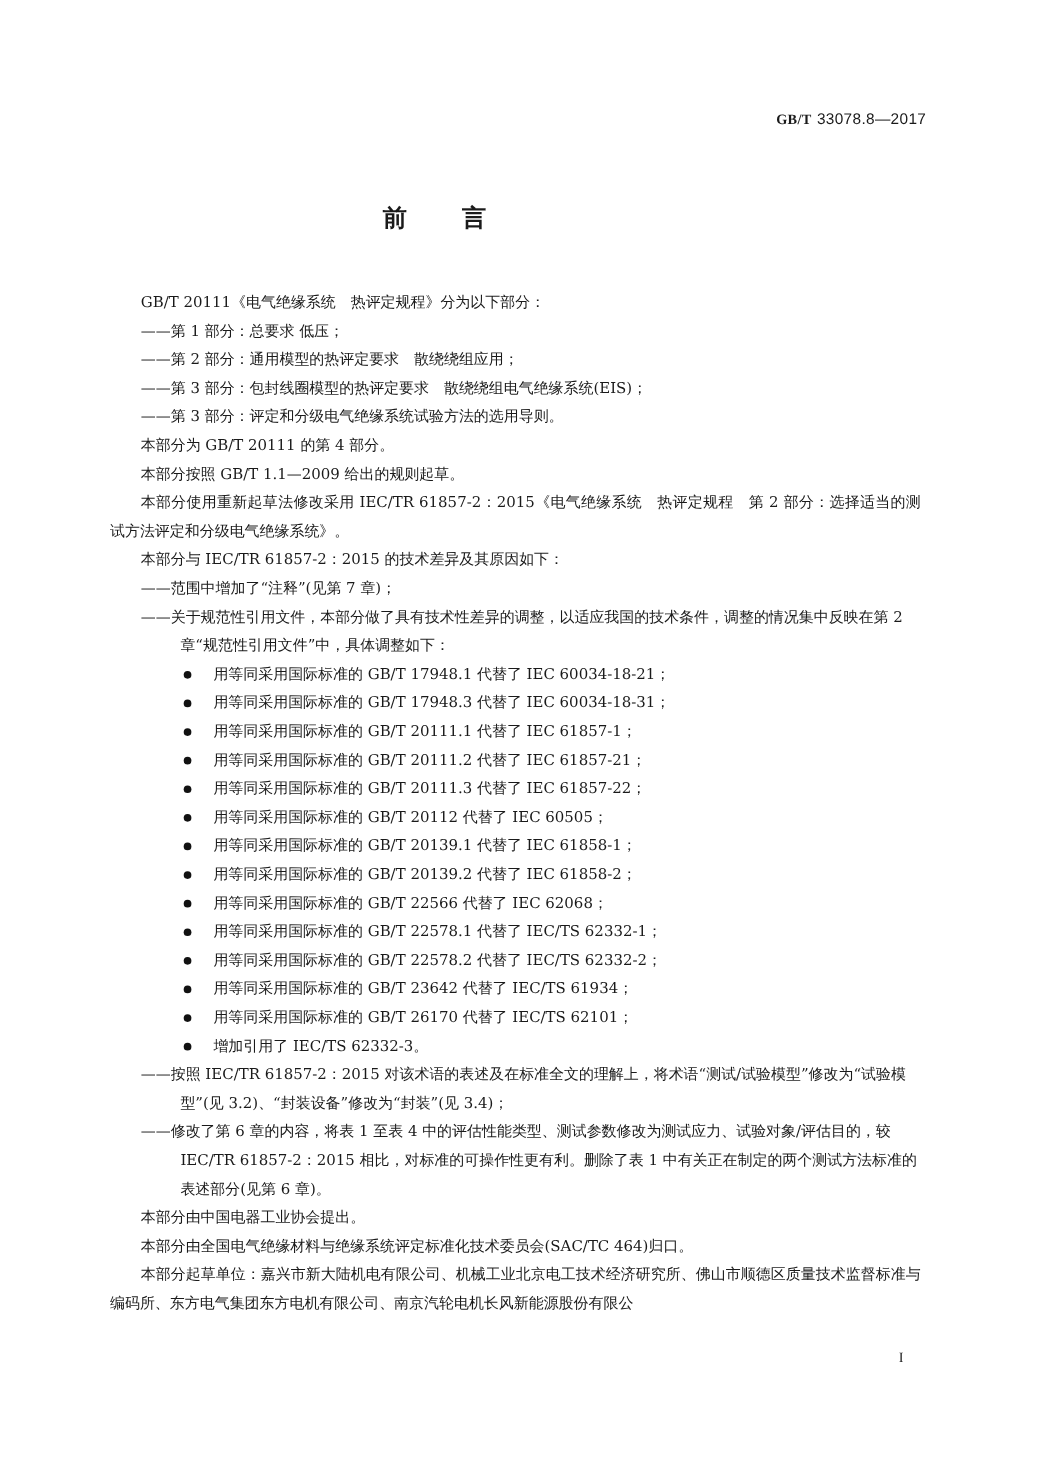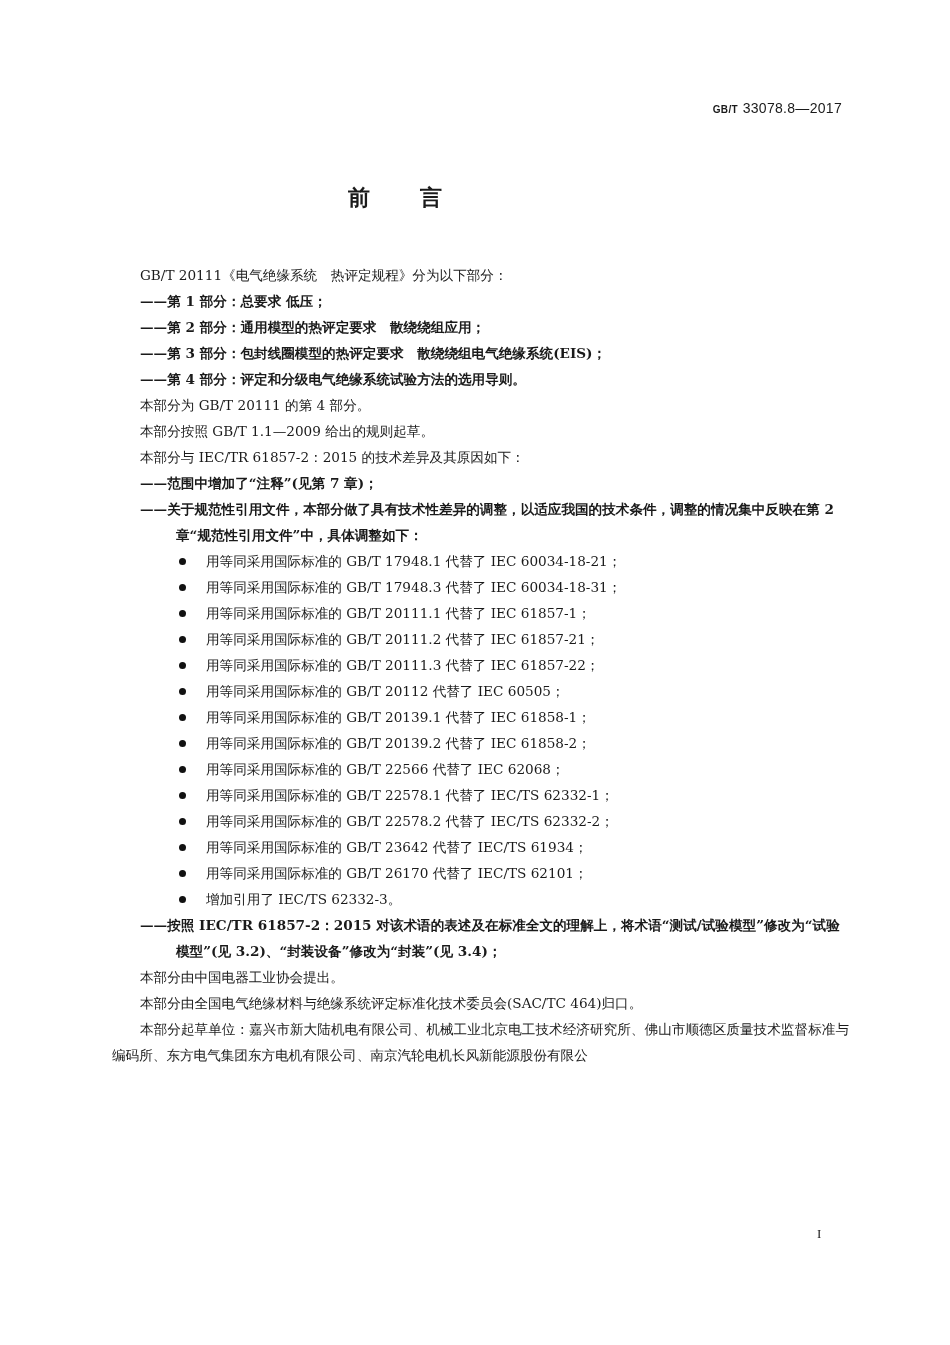--- a/index.html
+++ b/index.html
@@ -1,27 +1,27 @@
 <!DOCTYPE html>
 <html><head>
 <meta charset="utf-8">
 <style>
   html, body { margin:0; padding:0; background:#ffffff; }
   body { width:950px; height:1345px; position:relative; overflow:hidden;
          font-family:"DejaVu Serif","Liberation Serif",serif; color:#1a1a1a; }
   .header { position:absolute; right:108px; top:100px; font-size:14px; letter-spacing:0.3px; }
-  .header .gb { font-family:Liberation Sans, sans-serif; font-weight:bold; font-size:10px; }
+  .header .gb { font-family:Liberation Serif, serif; font-weight:bold; font-size:13px; }
   .header .num { font-family:"Liberation Sans",sans-serif; font-size:14px; }
   .title { position:absolute; left:0; width:790px; top:183px; text-align:center;
            font-family:"DejaVu Sans",sans-serif; font-weight:bold; font-size:22px; letter-spacing:0; }
   .title span { display:inline-block; margin:0 25px; }
-  .content { position:absolute; left:112px; top:262px; width:737px; font-size:13.6px; line-height:26px; }
+  .content { position:absolute; left:100px; top:262px; width:737px; font-size:13.6px; line-height:26px; }
   .p { text-indent:28px; margin:0; white-space:nowrap; }
   .p.wrap { white-space:normal; text-align:justify; }
-  .dash { margin:0 0 0 28px; padding-left:36px; text-indent:-36px;font-weight:bold; }
+  .dash { margin:0 0 0 28px; padding-left:36px; text-indent:-36px; }
   .dash.single { white-space:nowrap; }
   .bullets { margin:0; padding:0; list-style:none; }
   .bullets li { position:relative; padding-left:94px; white-space:nowrap; }
   .bullets li::before { content:""; position:absolute; left:67px; top:10px; width:7px; height:7px;
                         border-radius:50%; background:#111; }
   .pagenum { position:absolute; left:817px; top:1226px; font-size:13px; font-family:"Liberation Serif",serif; }
 </style>
 </head>
 <body>
 
@@ -32,41 +32,43 @@
 
 <div class="title">
   <span>前</span><span>言</span>
 </div>
 
 <div class="content">
   <p class="p">GB/T 20111《电气绝缘系统　热评定规程》分为以下部分：</p>
   <p class="dash single">——第 1 部分：总要求 低压；</p>
   <p class="dash single">——第 2 部分：通用模型的热评定要求　散绕绕组应用；</p>
   <p class="dash single">——第 3 部分：包封线圈模型的热评定要求　散绕绕组电气绝缘系统(EIS)；</p>
-  <p class="dash single">——第 4 部分：评定和分级电气绝缘系统试验方法的选用导则。</p>
+  <p class="dash single">——第 3 部分：评定和分级电气绝缘系统试验方法的选用导则。</p>
   <p class="p">本部分为 GB/T 20111 的第 4 部分。</p>
   <p class="p">本部分按照 GB/T 1.1—2009 给出的规则起草。</p>
+  <p class="p wrap">本部分使用重新起草法修改采用 IEC/TR 61857-2：2015《电气绝缘系统　热评定规程　第 2 部分：选择适当的测试方法评定和分级电气绝缘系统》。</p>
   <p class="p">本部分与 IEC/TR 61857-2：2015 的技术差异及其原因如下：</p>
   <p class="dash single">——范围中增加了“注释”(见第 7 章)；</p>
   <p class="dash">——关于规范性引用文件，本部分做了具有技术性差异的调整，以适应我国的技术条件，调整的情况集中反映在第 2 章“规范性引用文件”中，具体调整如下：</p>
   <ul class="bullets">
     <li>用等同采用国际标准的 GB/T 17948.1 代替了 IEC 60034-18-21；</li>
     <li>用等同采用国际标准的 GB/T 17948.3 代替了 IEC 60034-18-31；</li>
     <li>用等同采用国际标准的 GB/T 20111.1 代替了 IEC 61857-1；</li>
     <li>用等同采用国际标准的 GB/T 20111.2 代替了 IEC 61857-21；</li>
     <li>用等同采用国际标准的 GB/T 20111.3 代替了 IEC 61857-22；</li>
     <li>用等同采用国际标准的 GB/T 20112 代替了 IEC 60505；</li>
     <li>用等同采用国际标准的 GB/T 20139.1 代替了 IEC 61858-1；</li>
     <li>用等同采用国际标准的 GB/T 20139.2 代替了 IEC 61858-2；</li>
     <li>用等同采用国际标准的 GB/T 22566 代替了 IEC 62068；</li>
     <li>用等同采用国际标准的 GB/T 22578.1 代替了 IEC/TS 62332-1；</li>
     <li>用等同采用国际标准的 GB/T 22578.2 代替了 IEC/TS 62332-2；</li>
     <li>用等同采用国际标准的 GB/T 23642 代替了 IEC/TS 61934；</li>
     <li>用等同采用国际标准的 GB/T 26170 代替了 IEC/TS 62101；</li>
     <li>增加引用了 IEC/TS 62332-3。</li>
   </ul>
   <p class="dash">——按照 IEC/TR 61857-2：2015 对该术语的表述及在标准全文的理解上，将术语“测试/试验模型”修改为“试验模型”(见 3.2)、“封装设备”修改为“封装”(见 3.4)；</p>
+  <p class="dash">——修改了第 6 章的内容，将表 1 至表 4 中的评估性能类型、测试参数修改为测试应力、试验对象/评估目的，较 IEC/TR 61857-2：2015 相比，对标准的可操作性更有利。删除了表 1 中有关正在制定的两个测试方法标准的表述部分(见第 6 章)。</p>
   <p class="p">本部分由中国电器工业协会提出。</p>
   <p class="p">本部分由全国电气绝缘材料与绝缘系统评定标准化技术委员会(SAC/TC 464)归口。</p>
   <p class="p wrap">本部分起草单位：嘉兴市新大陆机电有限公司、机械工业北京电工技术经济研究所、佛山市顺德区质量技术监督标准与编码所、东方电气集团东方电机有限公司、南京汽轮电机长风新能源股份有限公</p>
 </div>
 
 <div class="pagenum">I</div>
 
 </body></html>

